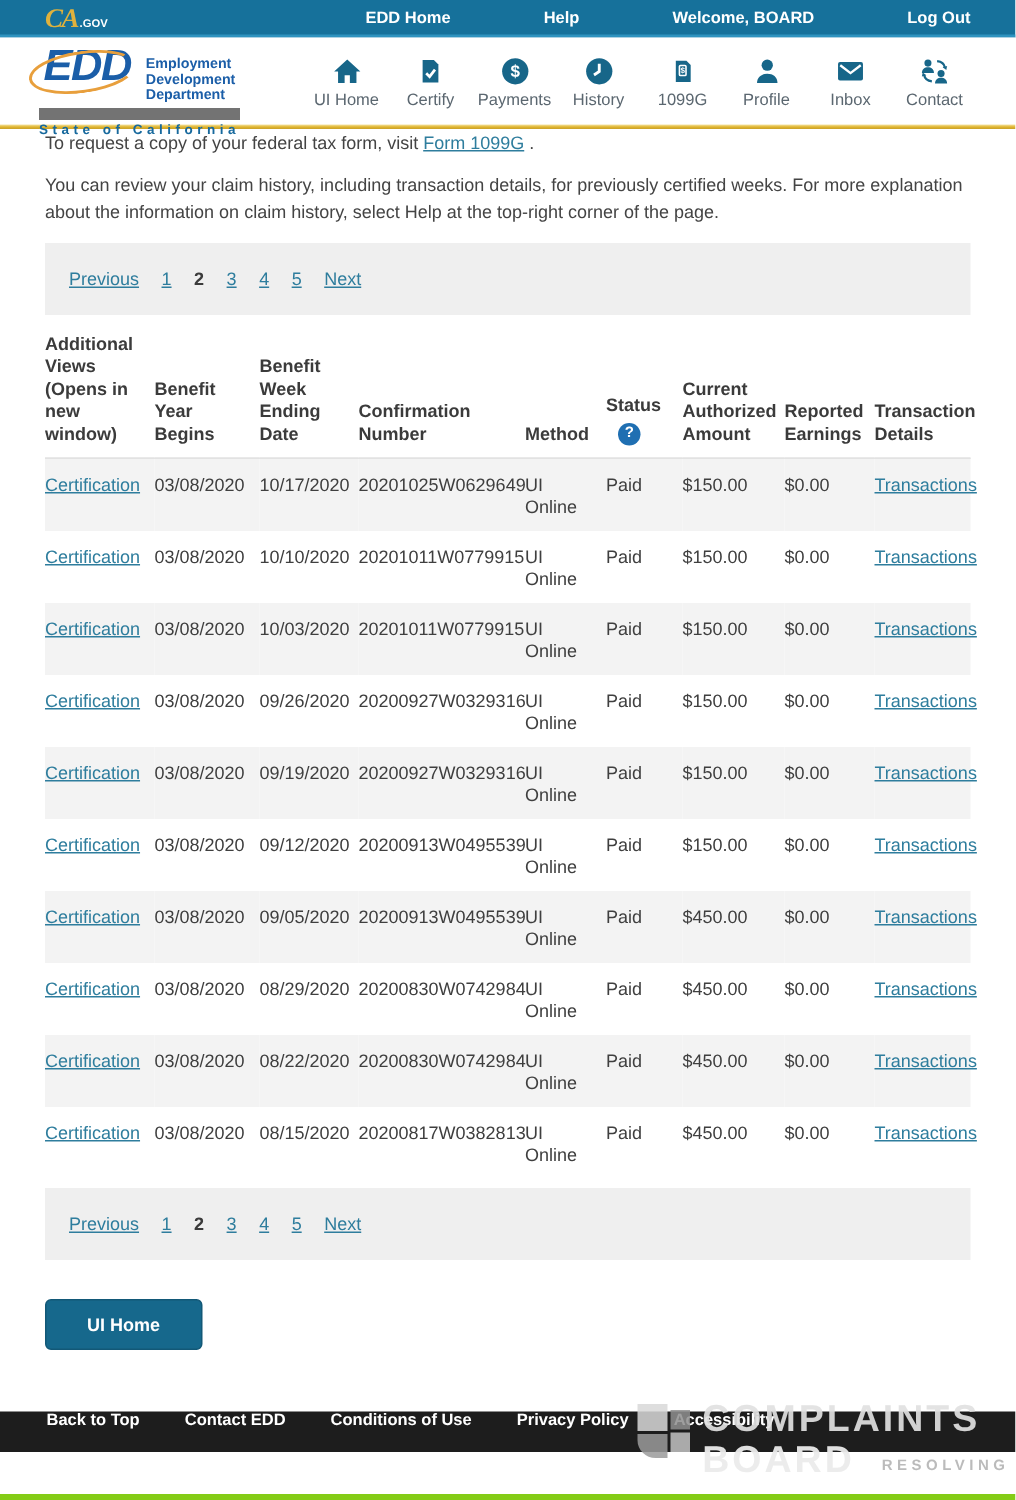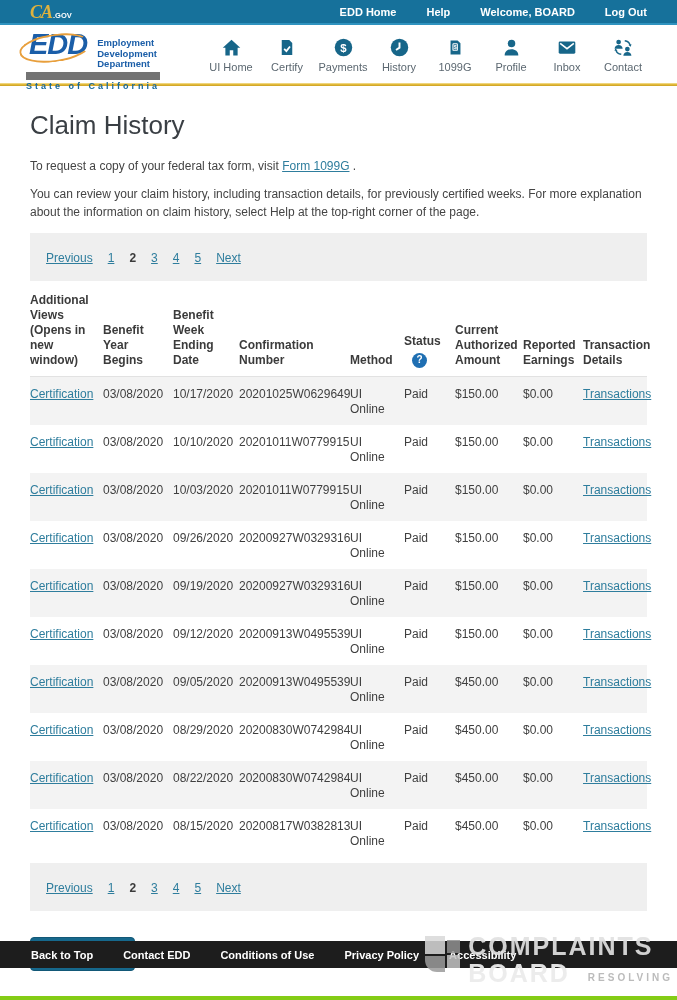--- a/index.html
+++ b/index.html
@@ -12,21 +12,21 @@
 
   
   .topbar {
     height:25px; background:#16719B; border-bottom:2px solid #2F93BF;
     display:flex; align-items:center; justify-content:space-between; padding:0 30px;
   }
   .cagov { display:flex; align-items:flex-end; line-height:1; }
   .cagov .ca { font-family:"Liberation Serif", serif; font-style:italic; font-weight:bold;
                font-size:18px; color:#DFB23D; letter-spacing:-1px; }
   .cagov .gov { font-size:7.5px; color:#fff; font-weight:bold; margin-left:1px; margin-bottom:1px; }
-  .topbar-links { display:flex; align-items:flex-start; }
+  .topbar-links { display:flex; align-items:flex-start;gap:32px; }
   .topbar-links > * { font-size:11px; font-weight:bold; color:#fff; text-decoration:none; margin-left:30px; }
 
   
   .siteheader {
     height:58px; background:#fff; display:flex; align-items:center;
     justify-content:space-between; padding:2px 28px 0 26px;
   }
   .edd-logo { line-height:1; }
   .edd-top { display:flex; align-items:center; }
   .edd-word {
@@ -78,21 +78,21 @@
   }
 
   .uihome-btn {
     display:inline-block; margin:26px 0 0 0; background:#16688C; color:#fff;
     font-weight:bold; font-size:12px; padding:9px 27px; border-radius:4px;
     border:1px solid #125877; cursor:pointer; font-family:"Liberation Sans", sans-serif;
   }
 
   
   .site-footer { position:absolute; left:0; right:0; top:941px; bottom:0; }
-  .footer-bar { height:27px; background:#1D1D1D; display:flex; align-items:center; padding:0 16px; }
+  .footer-bar { height:27px; background:#1D1D1D; display:flex; padding:0 16px; }
   .footer-bar a { color:#fff; font-size:11px; font-weight:bold; text-decoration:none; padding:0 15px; }
   .copyright-strip { background:#84cc16; height:15px; padding:8px 30px; font-size:11px; color:#3B3B3B;margin-top:28px; }
 
   
   .watermark {
     position:absolute; top:934px; right:4px; display:flex; gap:7px; align-items:flex-start;
     pointer-events:none; z-index:6;
   }
   .wm-logo { width:36px; height:40px; position:relative; opacity:.85; }
   .wm-logo i { position:absolute; display:block; }
@@ -196,21 +196,20 @@
             <path fill="#176689" d="M3 13l2.8 2-3.4 1z"></path>
           </svg></span>
         <span class="nav-label">Contact</span>
       </div>
     </div>
 </div>
 
 <div class="goldline"></div>
 
 <div class="main">
-  <h1 class="page-title">Claim History</h1>
 
   <p class="intro"><span>To request a copy of your federal tax form, visit </span><a href="#">Form 1099G</a><span> .</span></p>
 
   <p class="intro">You can review your claim history, including transaction details, for previously certified weeks. For more explanation about the information on claim history, select Help at the top-right corner of the page.</p>
 
   <div class="pagination-band">
     <div class="pagination"><a href="#" class="page-link">Previous</a><a href="#" class="page-link">1</a><span class="page-current">2</span><a href="#" class="page-link">3</a><a href="#" class="page-link">4</a><a href="#" class="page-link">5</a><a href="#" class="page-link">Next</a></div>
   </div>
 
   <table class="claims">

